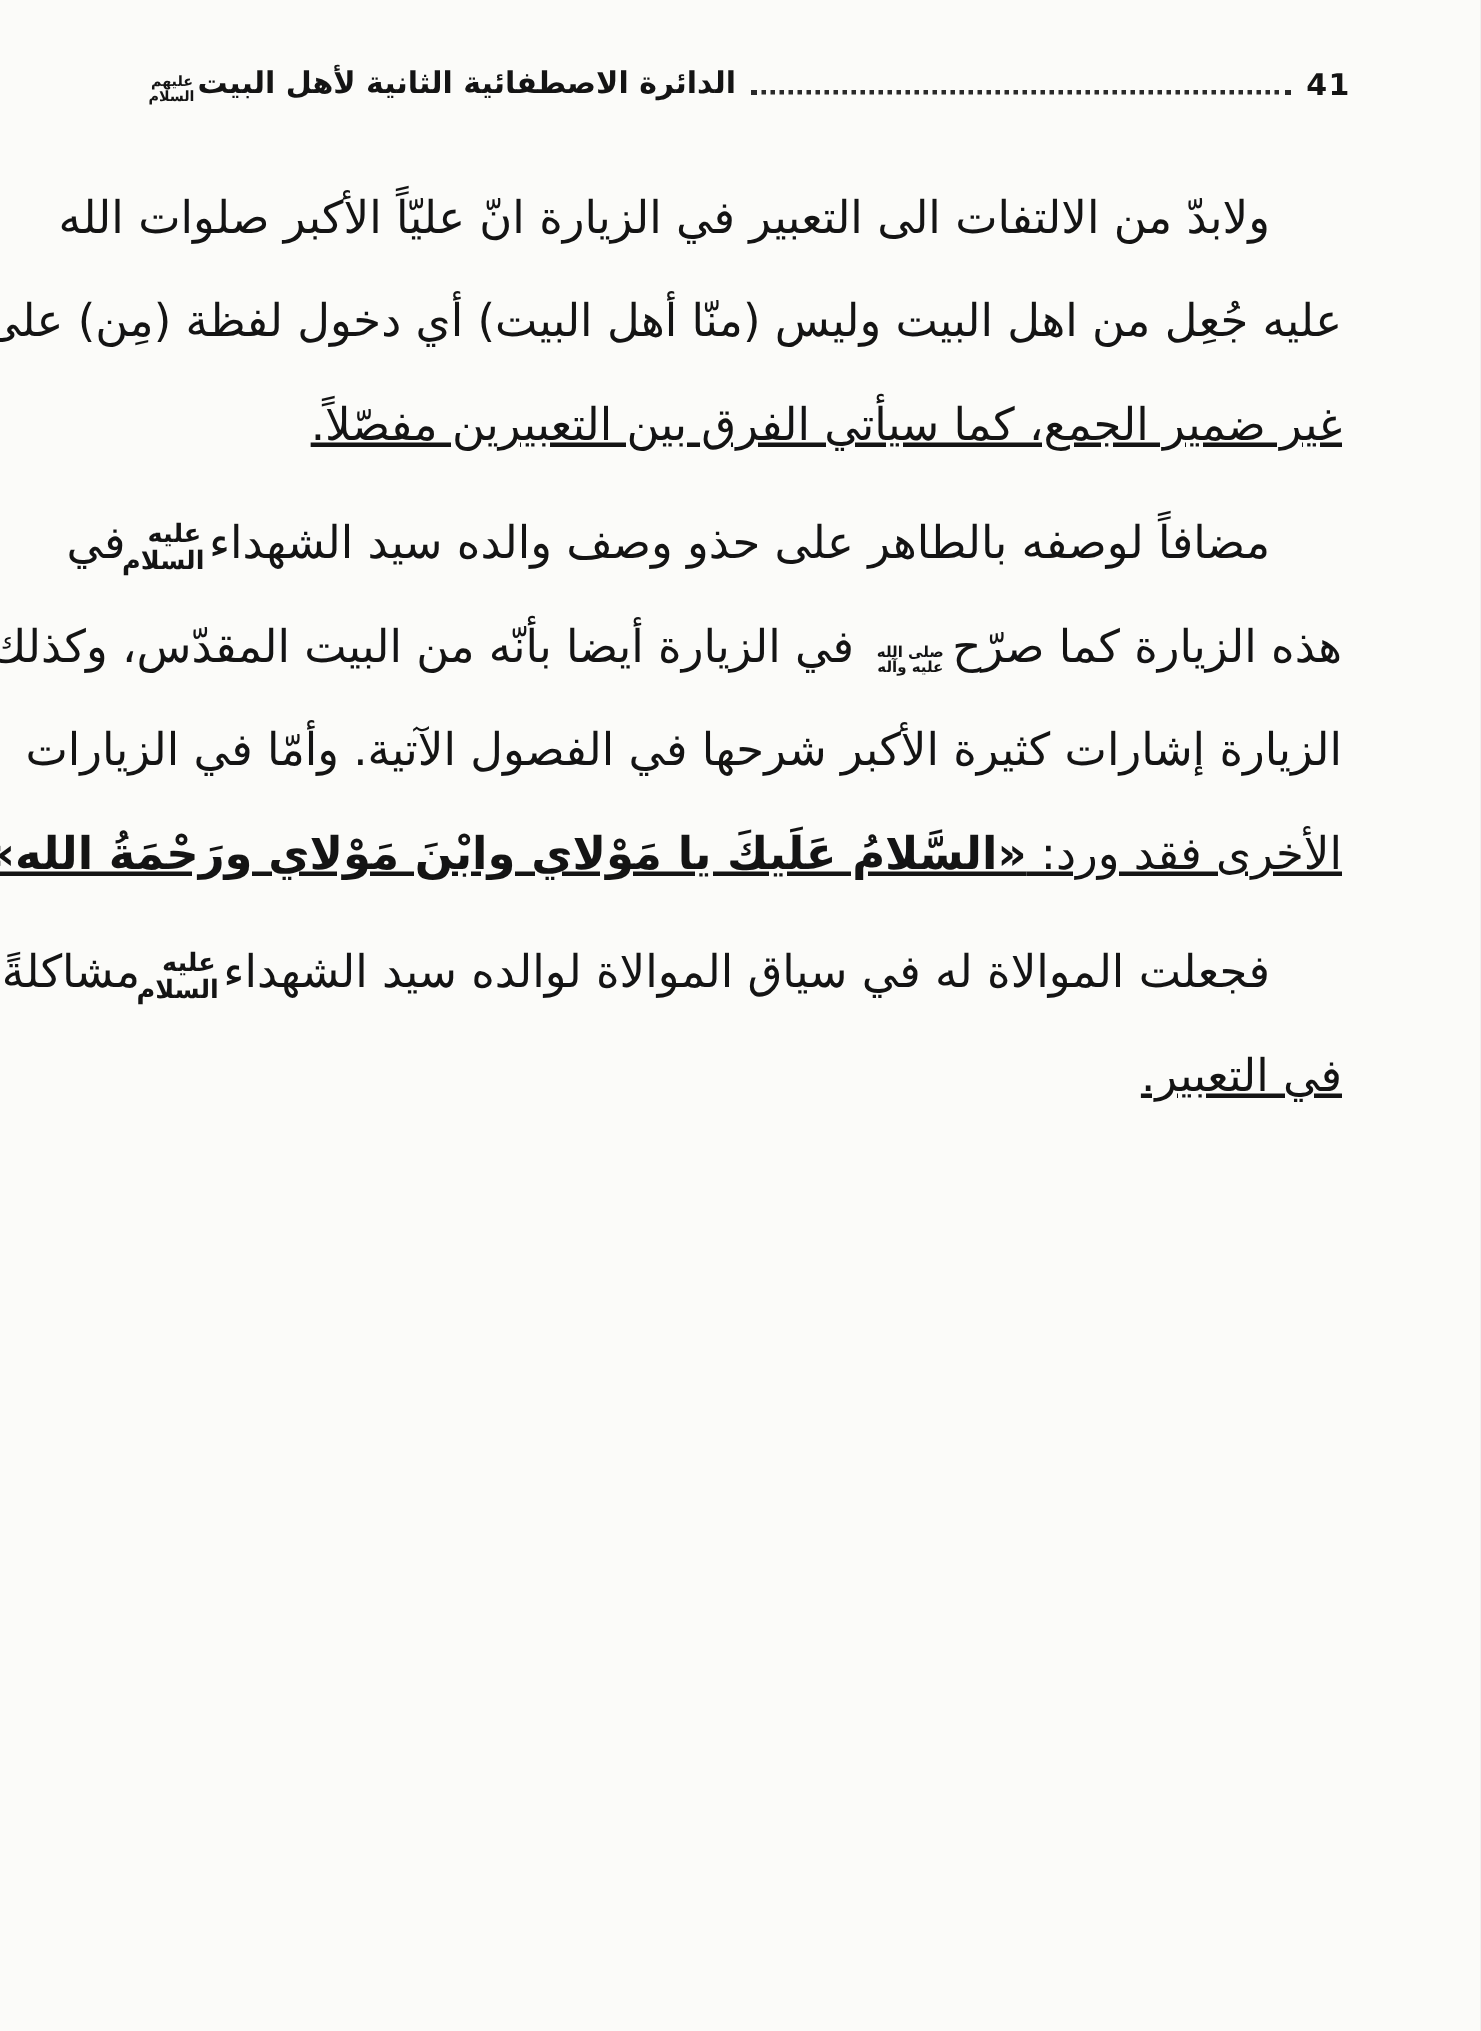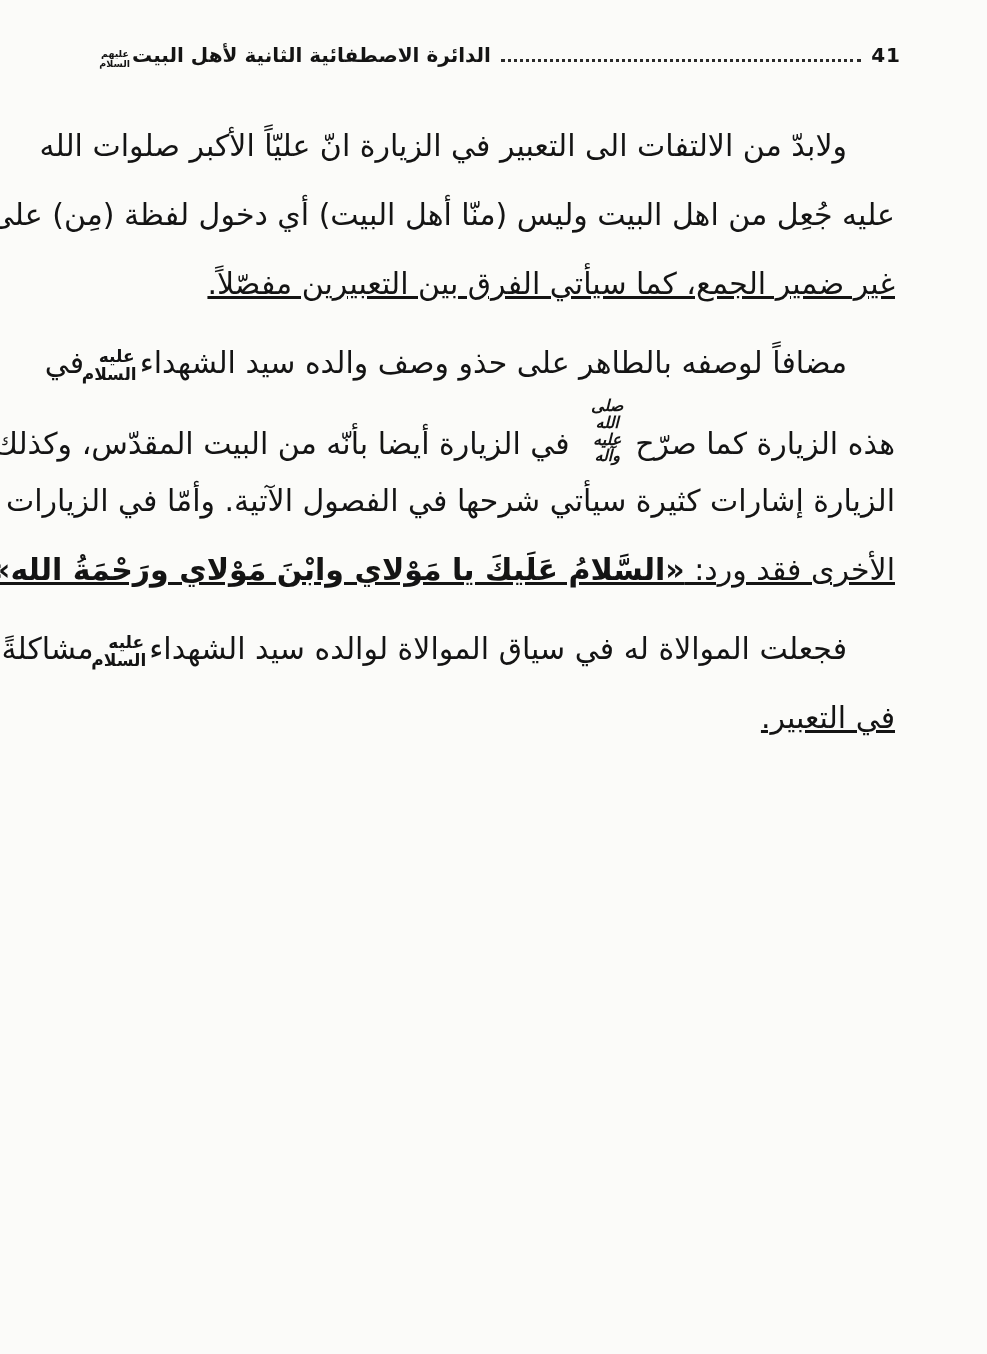--- a/index.html
+++ b/index.html
@@ -37,21 +37,21 @@
     line-height: 1.05;
     width: 40px;
     text-align: center;
     text-align-last: center;
     vertical-align: -7px;
     white-space: normal;
     margin: 0 3px;
     font-weight: 700;
   }
   .hon-hdr { width: 30px; font-size: 9.5px; vertical-align: -5px; margin: 0 2px; }
-  .hon-saw { width: 50px; font-size: 16px; font-style: italic; }
+  .hon-saw { width: 50px; font-size: 10px; }
   
   .bodytxt {
     position: absolute;
     top: 112px; right: 92px; left: 92px;
   }
   .para { margin: 0; }
   .para + .para { margin-top: 10px; }
   .line {
     height: 69px;
     line-height: 67px;
@@ -79,21 +79,21 @@
 
     <section class="para">
       <div class="line indent">ولابدّ من الالتفات الى التعبير في الزيارة انّ عليّاً الأكبر صلوات الله</div>
       <div class="line">عليه جُعِل من اهل البيت وليس (منّا أهل البيت) أي دخول لفظة (مِن) على</div>
       <div class="line endline">غير ضمير الجمع، كما سيأتي الفرق بين التعبيرين مفصّلاً.</div>
     </section>
 
     <section class="para">
       <div class="line indent"><span>مضافاً لوصفه بالطاهر على حذو وصف والده سيد الشهداء</span><span class="hon">عليه السلام</span><span> في</span></div>
       <div class="line"><span>هذه الزيارة كما صرّح</span><span class="hon hon-saw">صلى الله عليه وآله</span><span> في الزيارة أيضا بأنّه من البيت المقدّس، وكذلك في</span></div>
-      <div class="line">الزيارة إشارات كثيرة سيأتي شرحها في الفصول الآتية. وأمّا في الزيارات</div>
+      <div class="line">الزيارة إشارات كثيرة الأكبر شرحها في الفصول الآتية. وأمّا في الزيارات</div>
       <div class="line endline"><span>الأخرى فقد ورد: </span><span class="q">«السَّلامُ عَلَيكَ يا مَوْلاي وابْنَ مَوْلاي ورَحْمَةُ الله»</span></div>
     </section>
 
     <section class="para">
       <div class="line indent"><span>فجعلت الموالاة له في سياق الموالاة لوالده سيد الشهداء</span><span class="hon">عليه السلام</span><span> مشاكلةً</span></div>
       <div class="line endline">في التعبير.</div>
     </section>
 
   </main>
 

